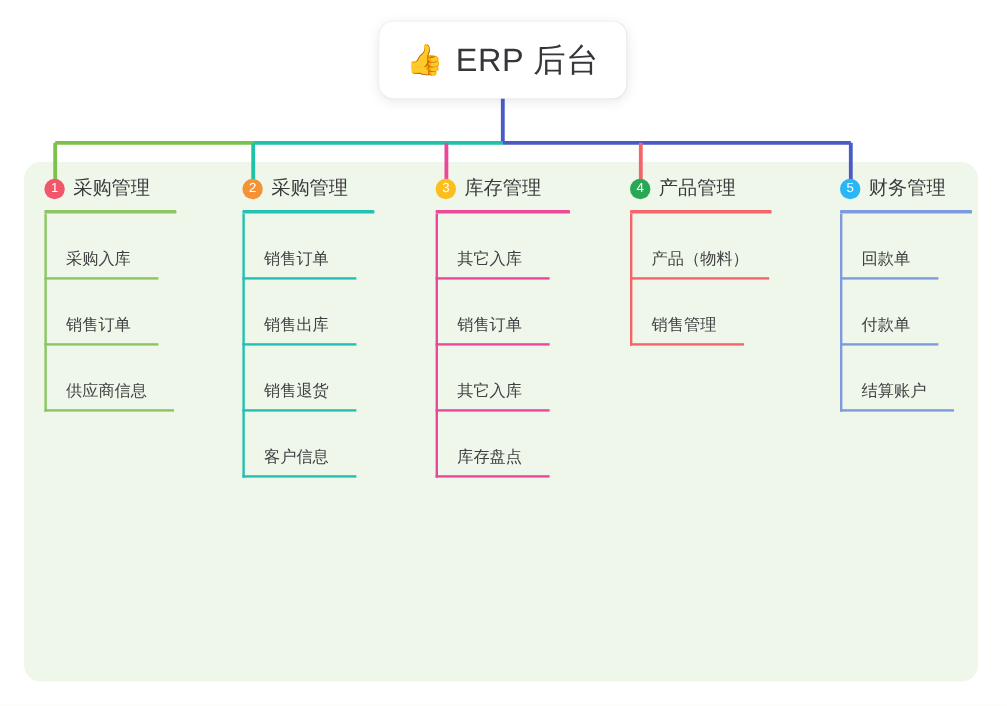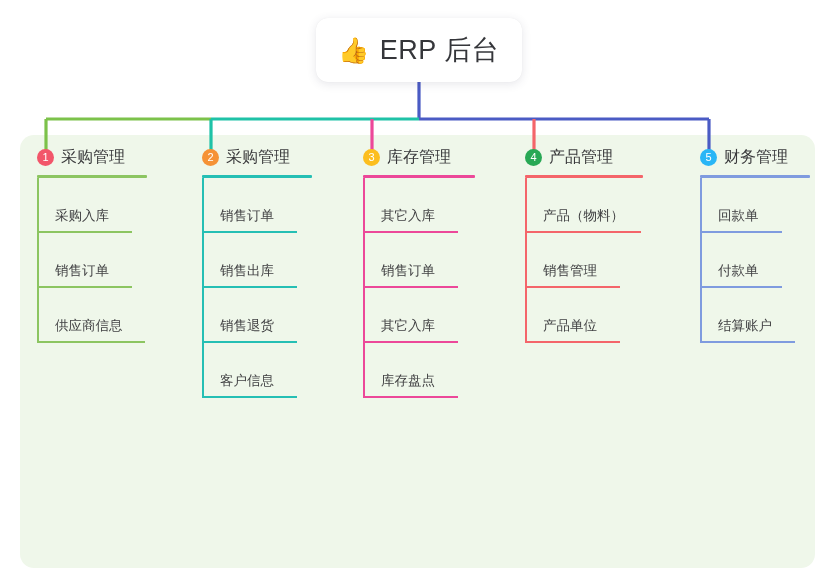--- a/index.html
+++ b/index.html
@@ -245,24 +245,20 @@
         <div class="items">
           <div class="spine" style="background: rgb(244, 101, 106);"></div>
           <div class="item">
             <span class="item-label">产品（物料）</span>
             <div class="item-rule" style="width: 116px; background: rgb(244, 101, 106);"></div>
           </div>
           <div class="item">
             <span class="item-label">销售管理</span>
             <div class="item-rule" style="width: 95px; background: rgb(244, 101, 106);"></div>
           </div>
-          <div class="item">
-            <span class="item-label">产品单位</span>
-            <div class="item-rule" style="width: 95px; background: rgb(244, 101, 106);"></div>
-          </div>
         </div>
       </div>
       <div class="column" style="left: 700px;">
         <div class="col-header">
           <span class="badge" style="background: rgb(41, 182, 246);">5</span>
           <span class="col-title">财务管理</span>
         </div>
         <div class="col-rule" style="width: 110px; background: rgb(127, 155, 223);"></div>
         <div class="items">
           <div class="spine" style="background: rgb(127, 155, 223);"></div>

